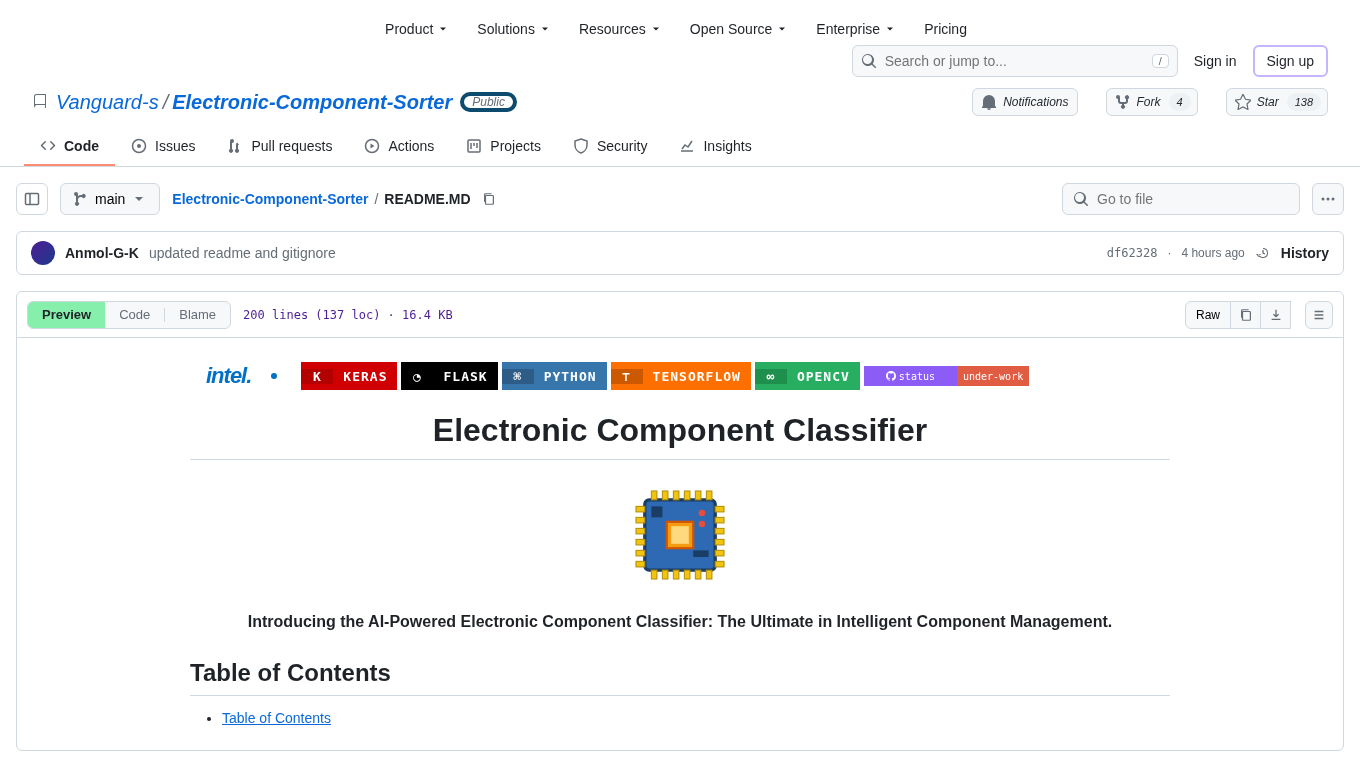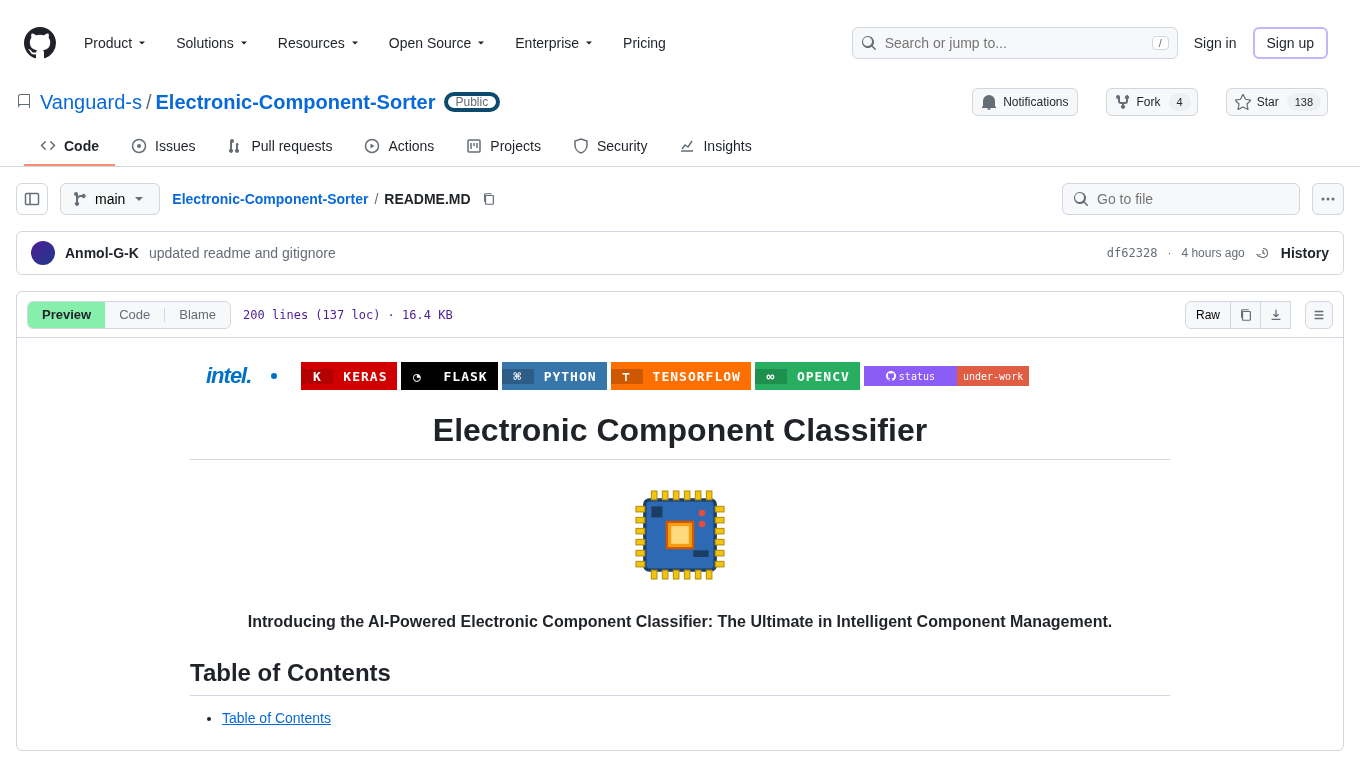--- a/index.html
+++ b/index.html
@@ -1,33 +1,33 @@
 <!DOCTYPE html>
 <html lang="en"><head>
 <meta charset="utf-8">
 <style>
 * { box-sizing: border-box; margin: 0; padding: 0; }
 body { font-family: -apple-system, BlinkMacSystemFont, "Segoe UI", Helvetica, Arial, sans-serif; font-size: 14px; color: #1f2328; background: #ffffff; }
 a { text-decoration: none; }
 
 
-.gh-header { background: #ffffff; height: 72px; display: flex; align-items: center; padding: 13px 32px 0 24px; }
+.gh-header { background: #ffffff; height: 72px; display: flex; align-items: center; padding: 13px 32px 0 24px; flex-direction: column; }
 .gh-logo { width: 32px; height: 32px; color: #1f2328; margin-right: 16px; }
 .gh-nav { display: flex; align-items: center; gap: 4px; }
 .gh-nav-item { display: flex; align-items: center; gap: 4px; padding: 8px 12px; color: #1f2328; font-size: 14px; cursor: pointer; }
 .gh-nav-item .chev { width: 12px; height: 12px; }
 .gh-header-right { margin-left: auto; display: flex; align-items: center; gap: 16px; }
 .gh-search { display: flex; align-items: center; border: 1px solid #d0d7de; border-radius: 6px; height: 32px; padding: 0 8px; width: 326px; background: #f6f8fa; color: #656d76; gap: 8px; }
 .gh-search input { border: none; background: transparent; outline: none; flex: 1; font-size: 14px; color: #656d76; }
 .gh-search-key { border: 1px solid #d0d7de; border-radius: 4px; padding: 0 6px; font-size: 11px; color: #656d76; background:#fff;}
 .gh-link { color: #1f2328; font-size: 14px; }
 .gh-signup { border: 2px solid #c4b5fd; border-radius: 6px; padding: 6px 12px; font-size: 14px; color: #1f2328; }
 
 
-.repo-head { padding: 16px 32px 0 16px; display: flex; align-items: center; }
+.repo-head { padding: 16px 32px 0 32px; display: flex; align-items: center; font-style: italic; }
 .repo-icon { width: 16px; height: 16px; color: #656d76; margin-right: 8px; }
 .repo-path { display: flex; align-items: center; font-size: 20px; }
 .repo-path a { color: #0969da; }
 .repo-path .sep { color: #656d76; padding: 0 4px; }
 .repo-path .name { font-weight: 600; }
 .repo-badge { margin-left: 8px; border: 4px solid #0c4a6e; border-radius: 40px; padding: 0 8px; font-size: 12px; color: #656d76; height:20px; display:inline-flex; align-items:center;}
 .repo-actions { margin-left: auto; display: flex; gap: 8px; }
 .btn-counter { display: flex; align-items: center; border: 1px solid #d0d7de; border-radius: 6px; height: 28px; font-size: 12px; color: #24292f; background: #f6f8fa; margin-left: 20px; }
 .btn-counter .lbl { padding: 0 8px; display: flex; align-items: center; gap: 6px; }
 .btn-counter .cnt { padding: 0 8px; background: #eef1f3; border-radius: 10px; margin-right:6px; font-size:11px; height:18px; display:inline-flex; align-items:center;}

